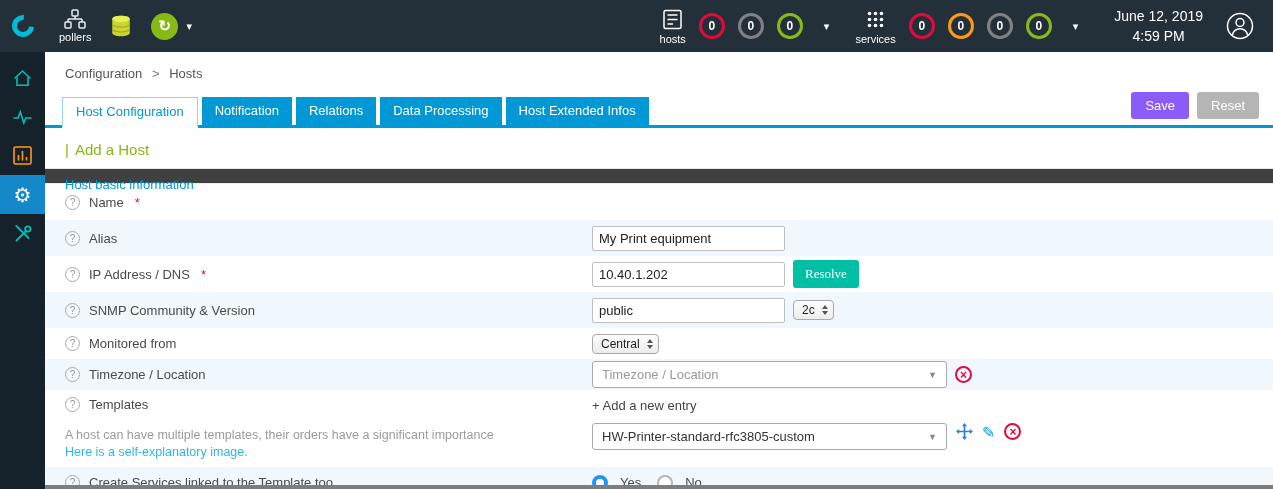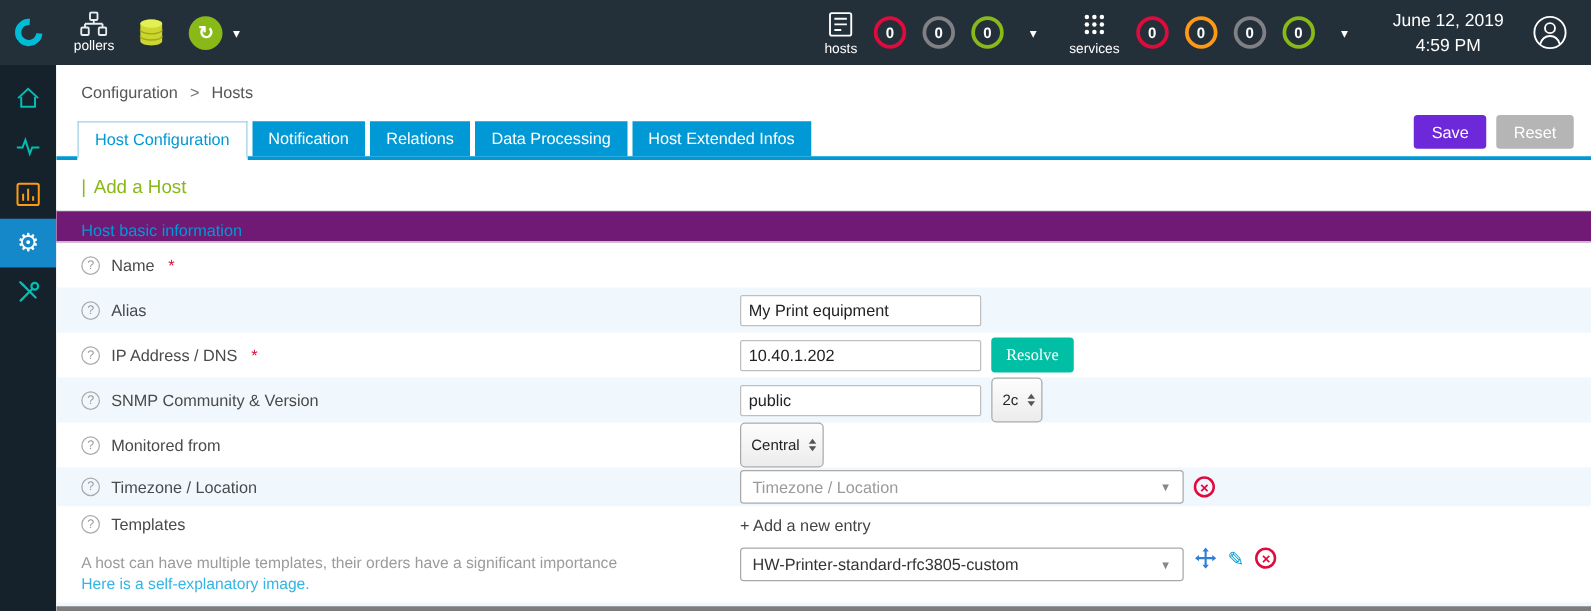--- a/index.html
+++ b/index.html
@@ -58,46 +58,46 @@
   }
   .tabs { display:flex; gap:4px; }
   .tab {
     background:#0099d6; color:#fff; font-size:13px; padding:6px 13px; cursor:pointer; white-space:nowrap;
   }
   .tab.active {
     background:#fff; color:#0099d6; border:1px solid #9fcfe8; border-bottom:3px solid #fff; margin-bottom:-3px;
   }
   .actions { margin-left:auto; margin-bottom:6px; display:flex; gap:8px; }
   .btn { border:none; border-radius:3px; color:#fff; font-size:13px; padding:6px 14px; cursor:pointer; font-family:"Liberation Sans",sans-serif; }
-  .btn.save { background:#6d28d9; } .btn.reset { background:#b5b5b5; }
+  .btn.save { background:#8b5cf6; } .btn.reset { background:#b5b5b5; }
   .ptitle { margin:13px 0 10px 20px; color:#88b917; font-size:15px; font-weight:normal; }
   .ptitle .bar { margin-right:6px; }
   .sechdr {
-    background:#701a75; border-top:1px solid #e4e4e4; border-bottom:1px solid #ececec;
-    height:26px; line-height:32px; padding-left:20px; color:#0099d6; font-size:13px;
+    background:#404040; border-top:1px solid #e4e4e4; border-bottom:1px solid #ececec;
+    height:16px; line-height:32px; padding-left:20px; color:#0099d6; font-size:13px;
   }
   
   .frow { display:flex; align-items:center; min-height:36px; }
   .frow.alt { background:#f0f8fd; }
   .frow.short { min-height:31px; }
   .flabel { width:547px; padding-left:20px; display:flex; align-items:center; gap:9px; flex:none; }
   .help {
     width:15px; height:15px; border:1px solid #aaa; border-radius:50%; color:#999; font-size:10px;
     display:inline-flex; align-items:center; justify-content:center; flex:none; cursor:pointer;
   }
   .req { color:#e00b3d; margin-left:2px; }
   .ffield { flex:1; display:flex; align-items:center; gap:8px; }
   .txt {
     width:193px; height:25px; padding:3px 6px; border:1px solid #bfbfbf; border-radius:2px;
     font:13px "Liberation Sans",sans-serif; color:#222; background:#fff;
   }
   .btn-resolve { background:#00bfa5; color:#fff; border:none; border-radius:3px; padding:6px 12px; font-size:13px; cursor:pointer; font-family:Liberation Serif, serif; }
   .selnat {
     border:1px solid #a9a9a9; border-radius:4px; background:linear-gradient(#fdfdfd,#ececec);
-    height:36px; padding:0 5px 0 8px; display:inline-flex; align-items:center; gap:7px; font-size:12px; color:#222; cursor:pointer;
+    height:20px; padding:0 5px 0 8px; display:inline-flex; align-items:center; gap:7px; font-size:12px; color:#222; cursor:pointer;
   }
   .stepper { display:flex; flex-direction:column; gap:2px; }
   .stepper i { display:block; width:0; height:0; border-left:3.5px solid transparent; border-right:3.5px solid transparent; }
   .stepper .up { border-bottom:4px solid #555; }
   .stepper .dn { border-top:4px solid #555; }
   .select2 {
     width:355px; height:27px; border:1px solid #a9a9a9; border-radius:3px; background:#fff;
     display:flex; align-items:center; padding:0 9px; cursor:pointer;
   }
   .select2 .ph { color:#9a9a9a; }

